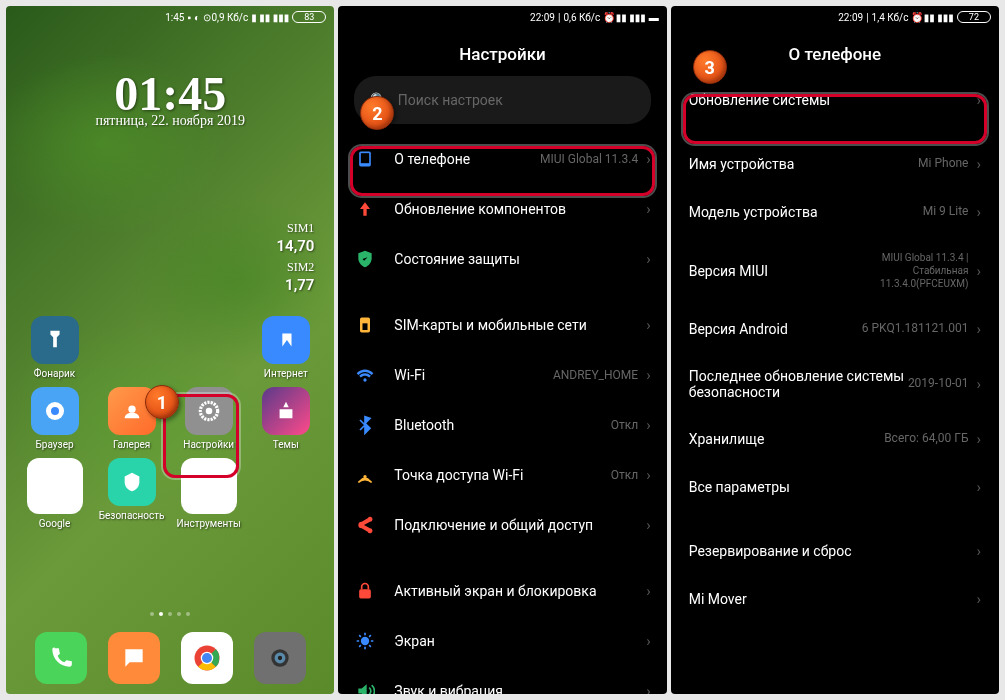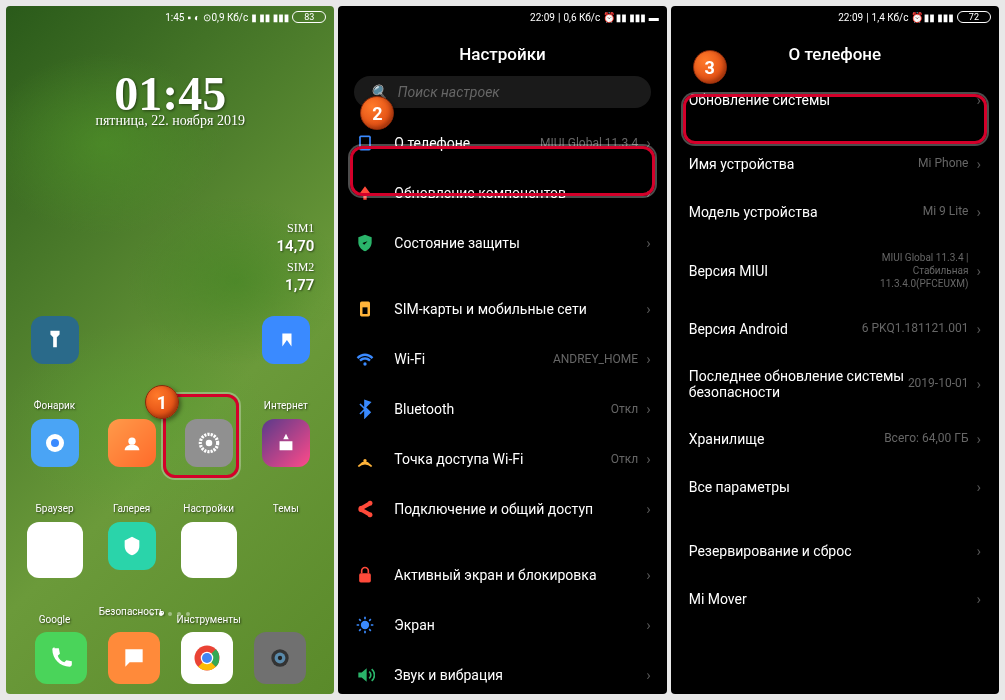--- a/index.html
+++ b/index.html
@@ -67,21 +67,21 @@
   }
   .app-icon {
     display: flex; flex-direction: column; align-items: center; gap: 4px;
     cursor: pointer;
   }
   .icon-box {
     width: 48px; height: 48px; border-radius: 12px;
     display: flex; align-items: center; justify-content: center;
     font-size: 22px;
   }
-  .app-label { font-size: 10px; text-align: center; line-height: 1.1; text-shadow: 1px 1px 2px rgba(0,0,0,.6); margin-top: 32px; }
+  .app-label { font-size: 10px; text-align: center; line-height: 1.1; text-shadow: 1px 1px 2px rgba(0,0,0,.6); }
   .dock {
     position: absolute; bottom: 10px; left: 0; right: 0;
     display: flex; justify-content: space-around; padding: 0 18px;
   }
   .dock .icon-box { width: 52px; height: 52px; }
   .page-dots { position: absolute; bottom: 78px; left: 50%; transform: translateX(-50%); display: flex; gap: 5px; }
   .dot { width: 4px; height: 4px; border-radius: 50%; background: rgba(255,255,255,.4); }
   .dot.active { background: #fff; }
 
   
@@ -121,26 +121,25 @@
 
   
   .settings-title {
     text-align: center; font-size: 17px; font-weight: 500;
     padding: 16px 0 12px;
   }
   .search-box {
     margin: 0 16px 10px;
     background: #1a1a1a;
     border-radius: 22px;
-    height: 32px;
+    height: 48px;
     display: flex; align-items: center;
     padding: 0 16px;
     color: #666;
     font-size: 14px;
-    font-style: italic;
   }
   .settings-list {}
   .row {
     display: flex; align-items: center;
     padding: 14px 16px;
     font-size: 14px;
     cursor: pointer;
     position: relative;
   }
   .row-icon {

